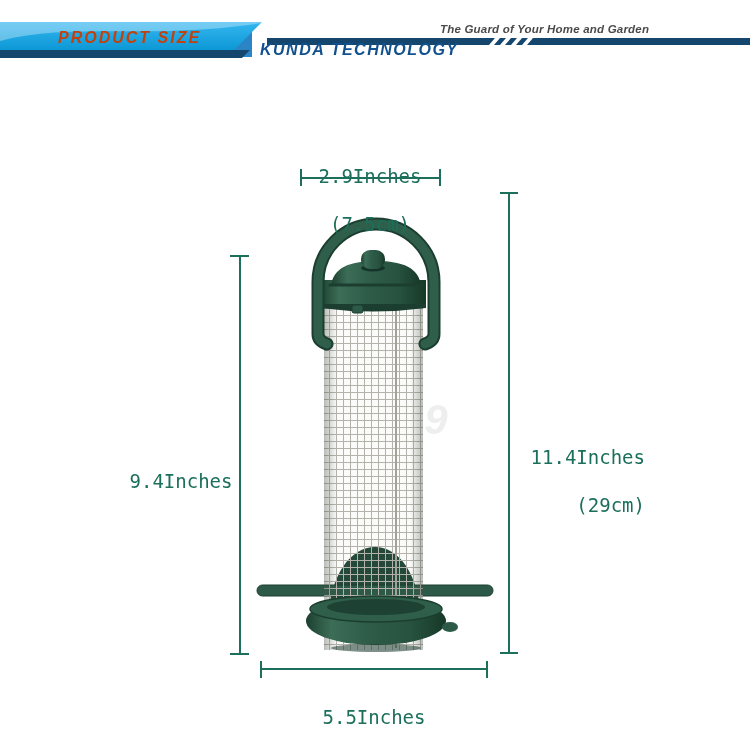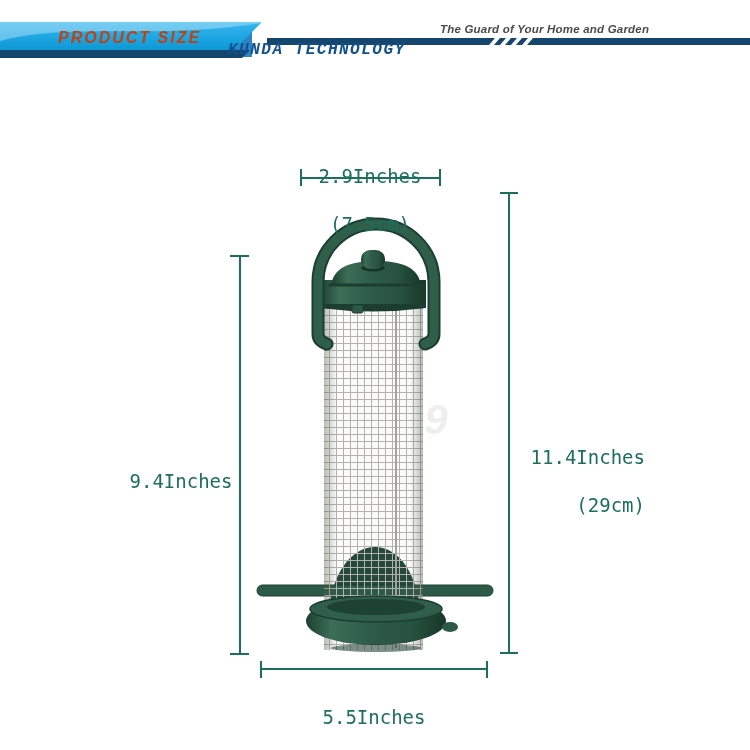--- a/index.html
+++ b/index.html
@@ -3,22 +3,22 @@
 <meta charset="utf-8">
 <style>
   html,body{margin:0;padding:0;background:#ffffff;}
   #page{position:relative;width:750px;height:750px;background:#fff;overflow:hidden;
         font-family:"Liberation Sans",sans-serif;}
   svg{position:absolute;left:0;top:0;}
 
   
   .banner-title{position:absolute;left:58px;top:29px;font-size:16px;font-weight:bold;
     font-style:italic;letter-spacing:2px;color:#c2410c;white-space:nowrap;}
-  .brand-text{position:absolute;left:228px;top:41px;font-size:16px;font-weight:bold;
-    font-style:italic;letter-spacing:1.5px;color:var(--brand-blue);white-space:nowrap;font-family:Liberation Mono, monospace;}
+  .brand-text{position:absolute;left:260px;top:41px;font-size:16px;font-weight:bold;
+    font-style:italic;letter-spacing:1.5px;color:var(--brand-blue);white-space:nowrap;}
   .tagline-text{position:absolute;left:440px;top:23px;width:288px;text-align:left;
     font-size:11.5px;font-weight:bold;font-style:italic;letter-spacing:.2px;
     color:var(--tagline-gray);white-space:nowrap;}
 
   
   .dim-text{position:absolute;text-align:center;color:var(--dim-green);
     font-family:"DejaVu Sans Mono",monospace;font-size:19px;line-height:16px;white-space:pre;}
   .hline{position:absolute;height:2px;background:var(--dim-green);}
   .vline{position:absolute;width:2px;background:var(--dim-green);}
   .tick{position:absolute;background:var(--dim-green);}

